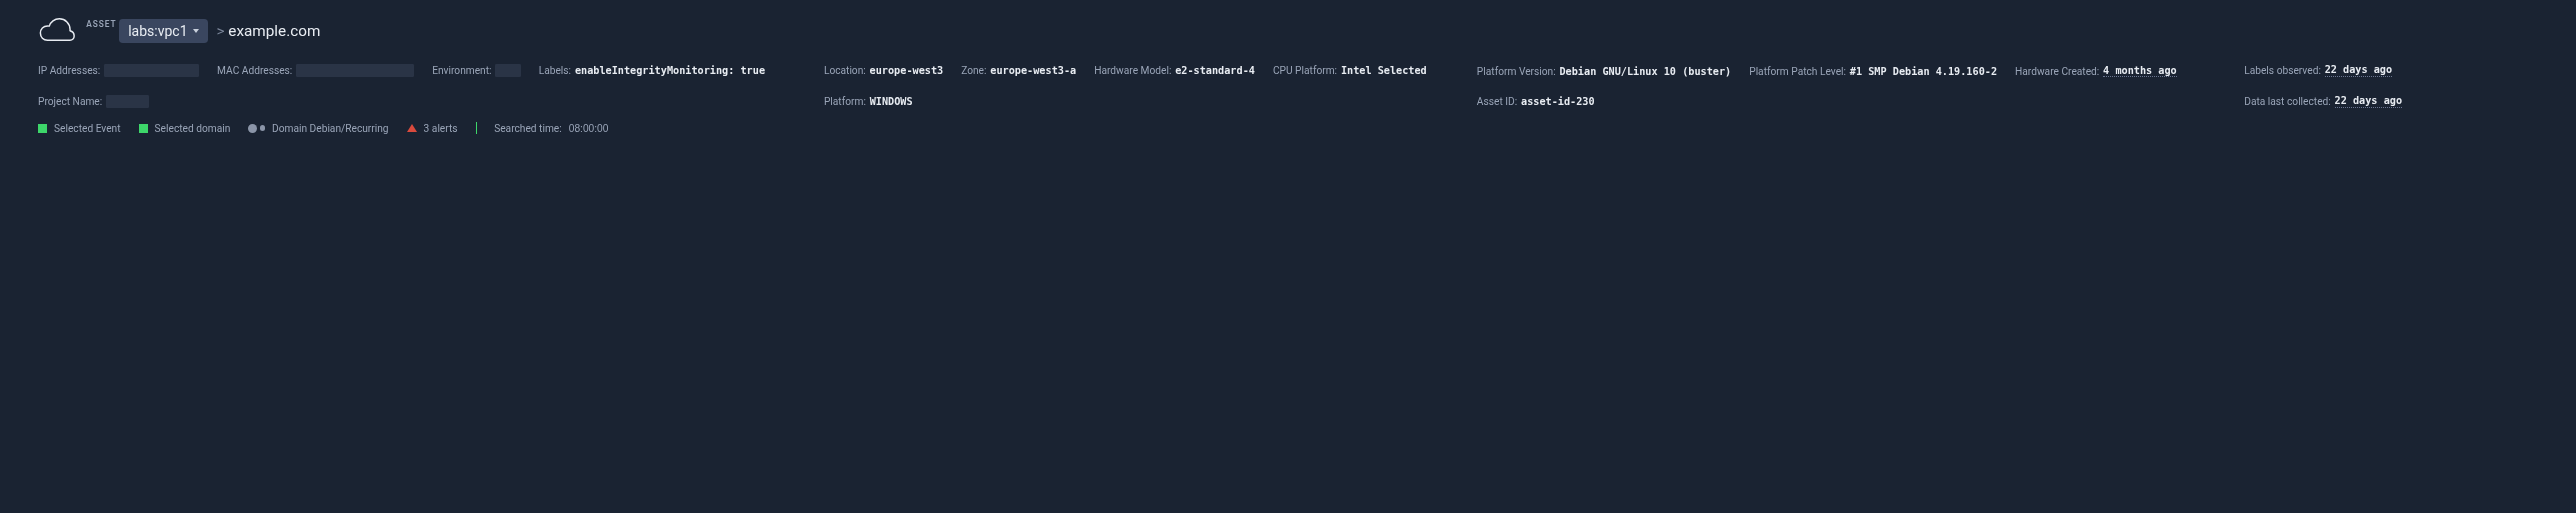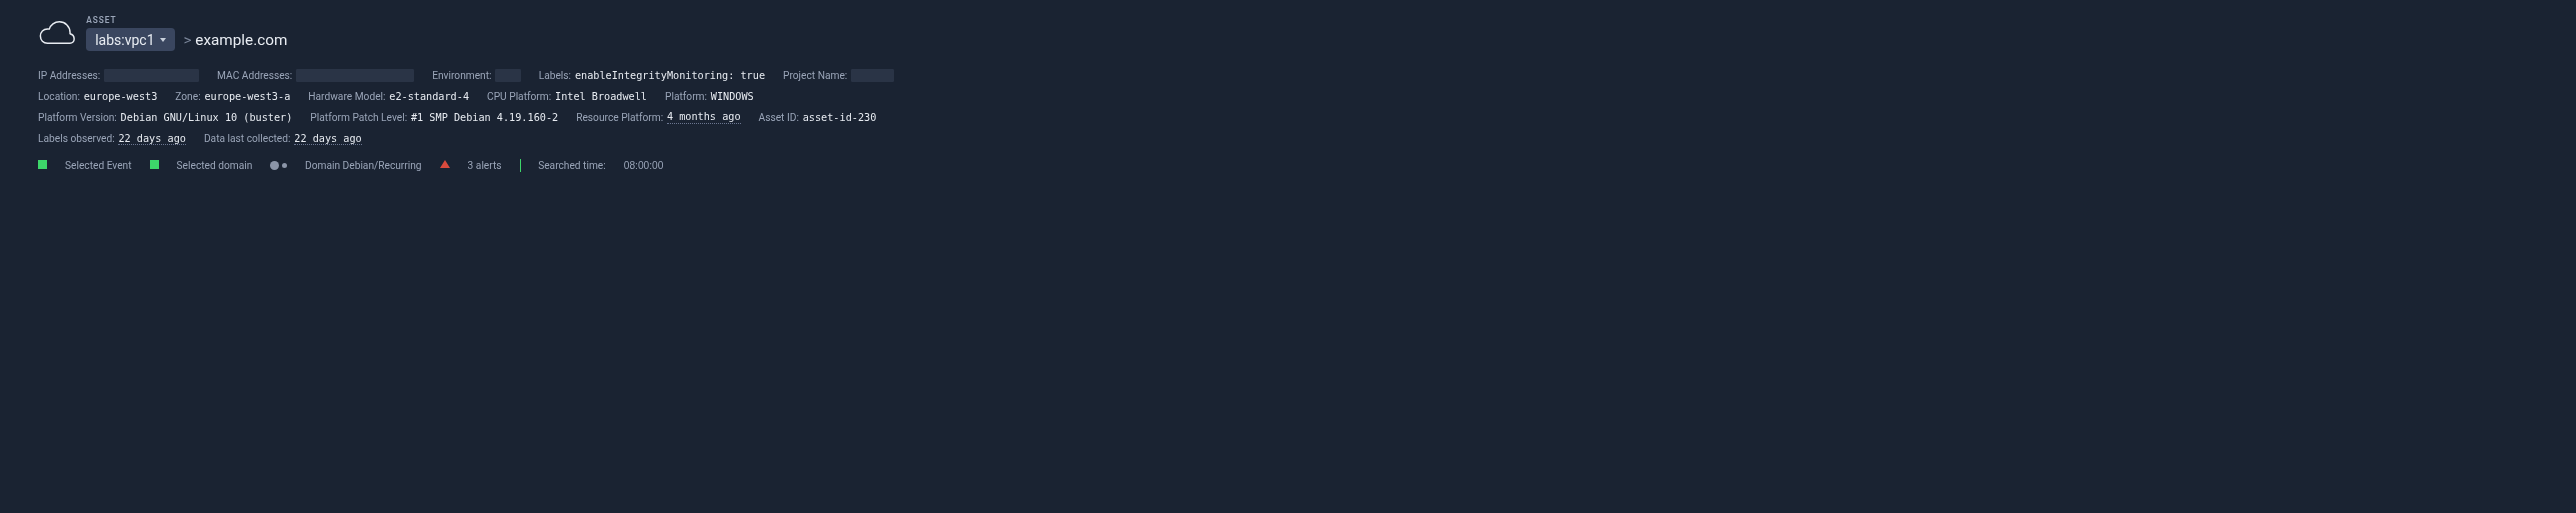--- a/index.html
+++ b/index.html
@@ -17,21 +17,21 @@
     gap: 10.2px;
     margin-bottom: 18px;
   }
   .cloud-icon svg {
     width: 38px;
     height: 29px;
     stroke: #e8ecf2;
     stroke-width: 2.5;
     fill: none;
   }
-  .asset-col { display: flex; flex-direction: column; gap: 2.5px; }
+  .asset-col { display: flex; gap: 2.5px; }
   .asset-label {
     font-size: 8.3px;
     letter-spacing: 1px;
     font-weight: 600;
     color: #9aa5b8;
   }
   .asset-chip {
     display: inline-flex;
     align-items: center;
     gap: 5.1px;
@@ -53,51 +53,51 @@
     display: flex;
     align-items: center;
     gap: 3.8px;
     font-size: 15.3px;
     color: #e8ecf2;
     margin-left: 2.5px;
     align-self: flex-end;
     margin-bottom: 2.5px;
   }
   .breadcrumb .sep { color: #7a8599; }
-  .meta-rows { display: flex; flex-direction: column; gap: 9px; }
+  .meta-rows { display: flex; flex-direction: row; gap: 9px; }
   .meta-row {
     display: flex;
     flex-wrap: wrap;
     align-items: center;
     gap: 18px;
     font-size: 10.2px;
   }
   .kv { display: inline-flex; align-items: center; gap: 3.8px; white-space: nowrap; }
   .kv .k { color: #9aa5b8; }
-  .kv .v { color: #e8ecf2; font-family: ui-monospace, "SF Mono", Menlo, Consolas, monospace; font-weight: 400; }
+  .kv .v { color: #e8ecf2; font-family: ui-monospace, "SF Mono", Menlo, Consolas, monospace; font-weight: 700; }
   .kv .v.dotted { border-bottom: 0.6px dotted #6a7590; padding-bottom: 0.6px; cursor: help; }
   .redacted {
     display: inline-block;
     background: #2a3446;
     height: 12.7px;
     border-radius: 1.3px;
   }
   .redacted.w150 { width: 95px; }
   .redacted.w40 { width: 25.4px; }
   .redacted.w185 { width: 118px; }
   .redacted.w68 { width: 43px; }
   .legend-row {
     display: flex;
     align-items: center;
     gap: 18px;
     margin-top: 14px;
     font-size: 10.2px;
     color: #9aa5b8;
   }
-  .legend-item { display: inline-flex; gap: 18px; }
+  .legend-item { display: inline-flex; align-items: center; gap: 7px; }
   .sq { width: 9px; height: 9px; background: #3dd66a; }
   .dots { display: inline-flex; align-items: center; gap: 2.5px; }
   .dotL { width: 9px; height: 9px; border-radius: 50%; background: #8b95a8; }
   .dotS { width: 5.1px; height: 5.1px; border-radius: 50%; background: #8b95a8; }
   .tri {
     width: 0; height: 0;
     border-left: 5.1px solid transparent;
     border-right: 5.1px solid transparent;
     border-bottom: 8.3px solid #d94a3d;
   }
@@ -161,39 +161,39 @@
     <span class="kv">
       <span class="k">Zone:</span>
       <span class="v">europe-west3-a</span>
     </span>
     <span class="kv">
       <span class="k">Hardware Model:</span>
       <span class="v">e2-standard-4</span>
     </span>
     <span class="kv">
       <span class="k">CPU Platform:</span>
-      <span class="v">Intel Broadwell</span>
+      <span class="v">Intel Selected</span>
     </span>
     <span class="kv">
       <span class="k">Platform:</span>
       <span class="v">WINDOWS</span>
     </span>
   </div>
 
   <div class="meta-row">
     <span class="kv">
       <span class="k">Platform Version:</span>
       <span class="v">Debian GNU/Linux 10 (buster)</span>
     </span>
     <span class="kv">
       <span class="k">Platform Patch Level:</span>
       <span class="v">#1 SMP Debian 4.19.160-2</span>
     </span>
     <span class="kv">
-      <span class="k">Resource Platform:</span>
+      <span class="k">Hardware Created:</span>
       <span class="v dotted">4 months ago</span>
     </span>
     <span class="kv">
       <span class="k">Asset ID:</span>
       <span class="v">asset-id-230</span>
     </span>
   </div>
 
   <div class="meta-row">
     <span class="kv">

